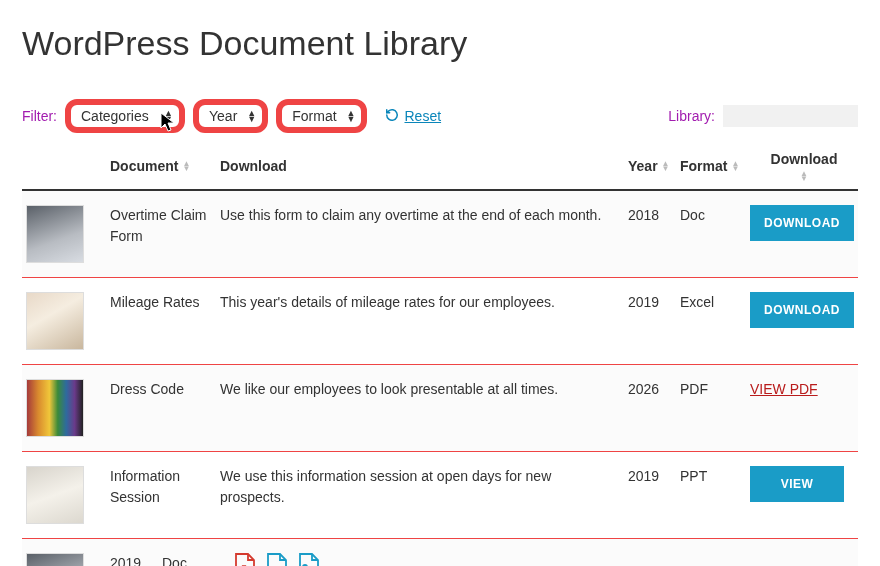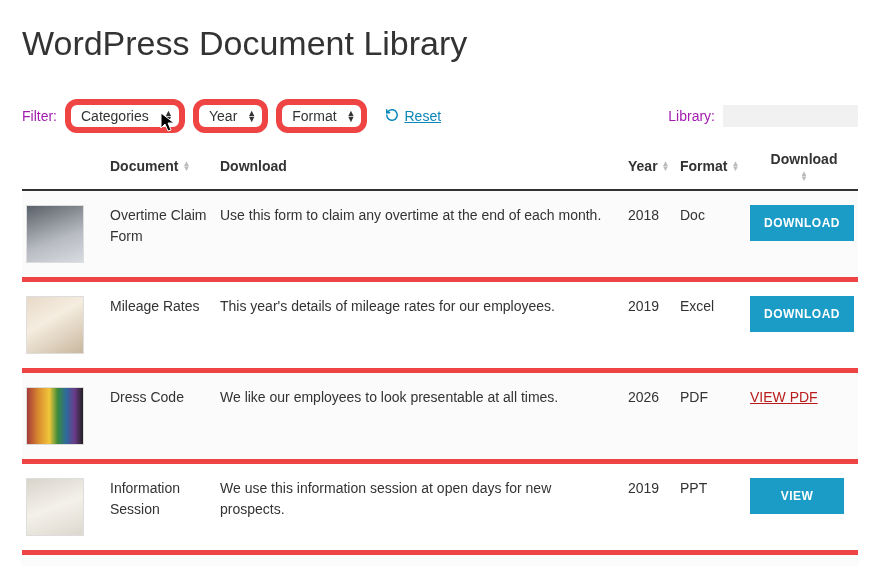--- a/index.html
+++ b/index.html
@@ -90,21 +90,21 @@
     display: inline-flex;
     flex-direction: column;
     line-height: 5px;
     font-size: 8px;
     color: #bbb;
   }
   .row {
     display: flex;
     align-items: flex-start;
     padding: 14px 0;
-    border-bottom: 5px solid #ef4444;
+    border-bottom: 1px solid #ef4444;
   }
   .row:nth-child(odd) { background: #fbfbfb; }
   .thumb {
     width: 58px;
     height: 58px;
     background: linear-gradient(135deg, #7a6a5a 0%, #c9bda8 60%, #e8e0d0 100%);
     border: 1px solid #ddd;
     margin-left: 4px;
   }
   .thumb.paper { background: linear-gradient(160deg, #d8d4cc 0%, #f4f1ea 50%, #dcd8cf 100%); }

